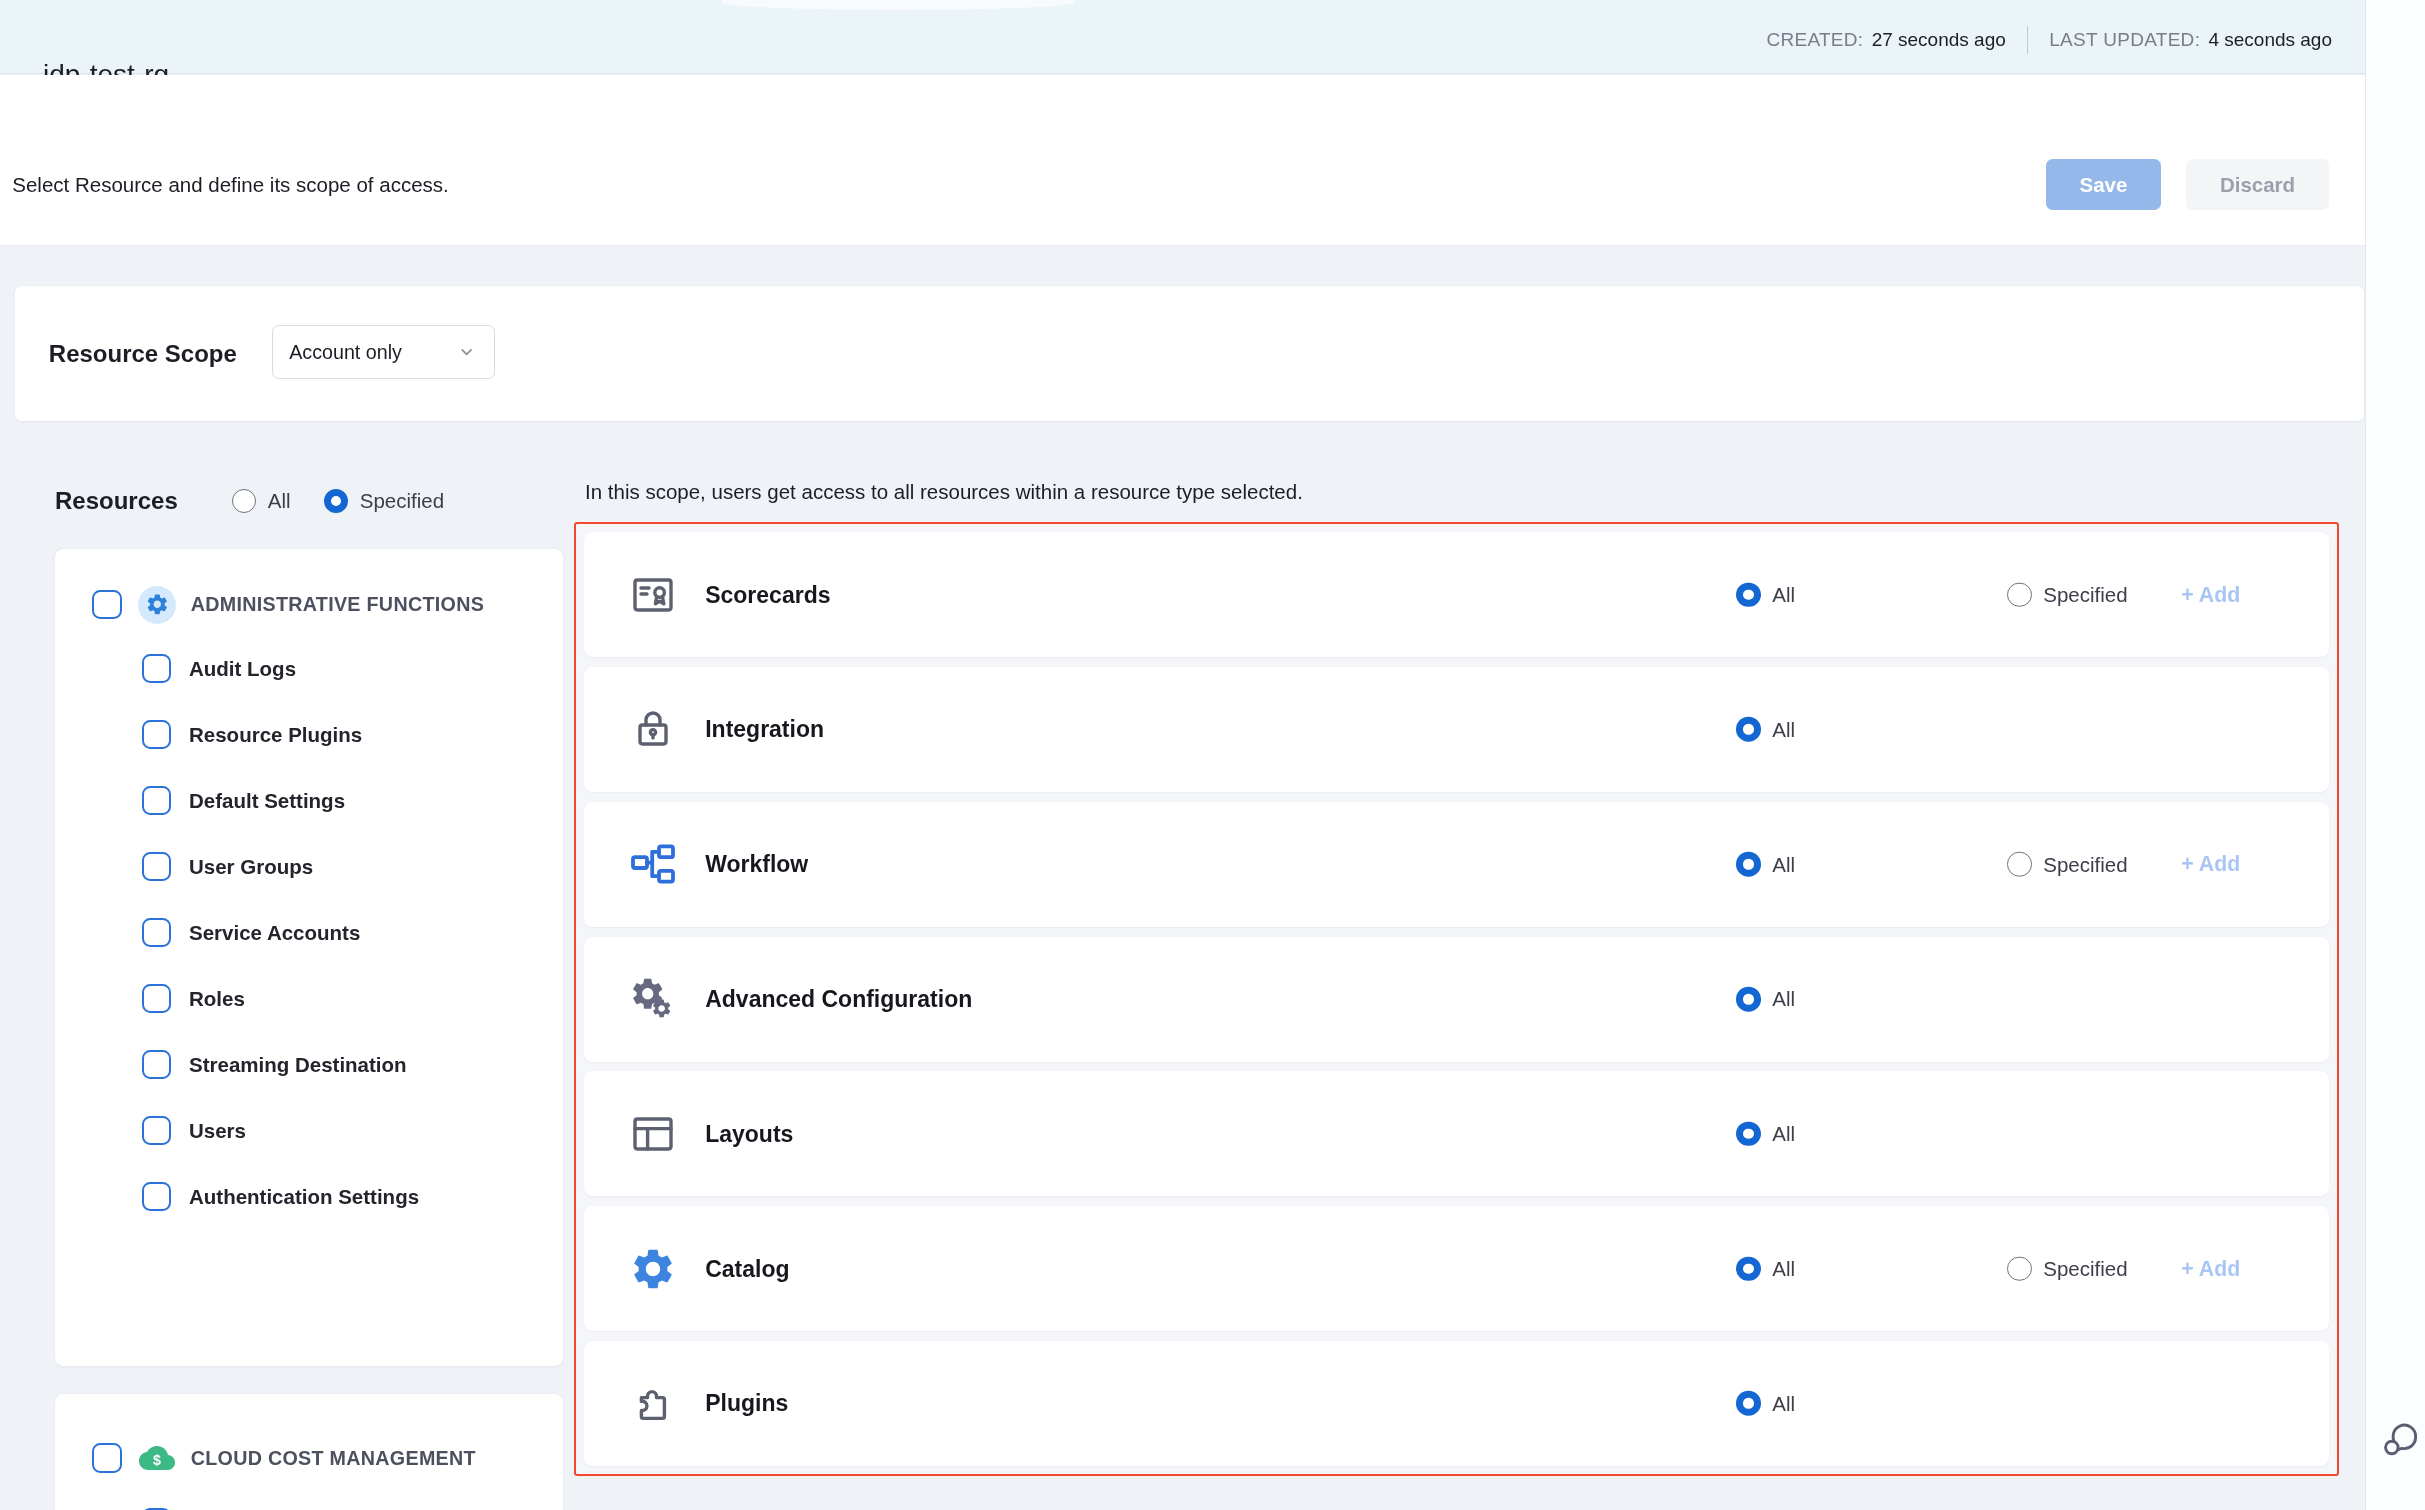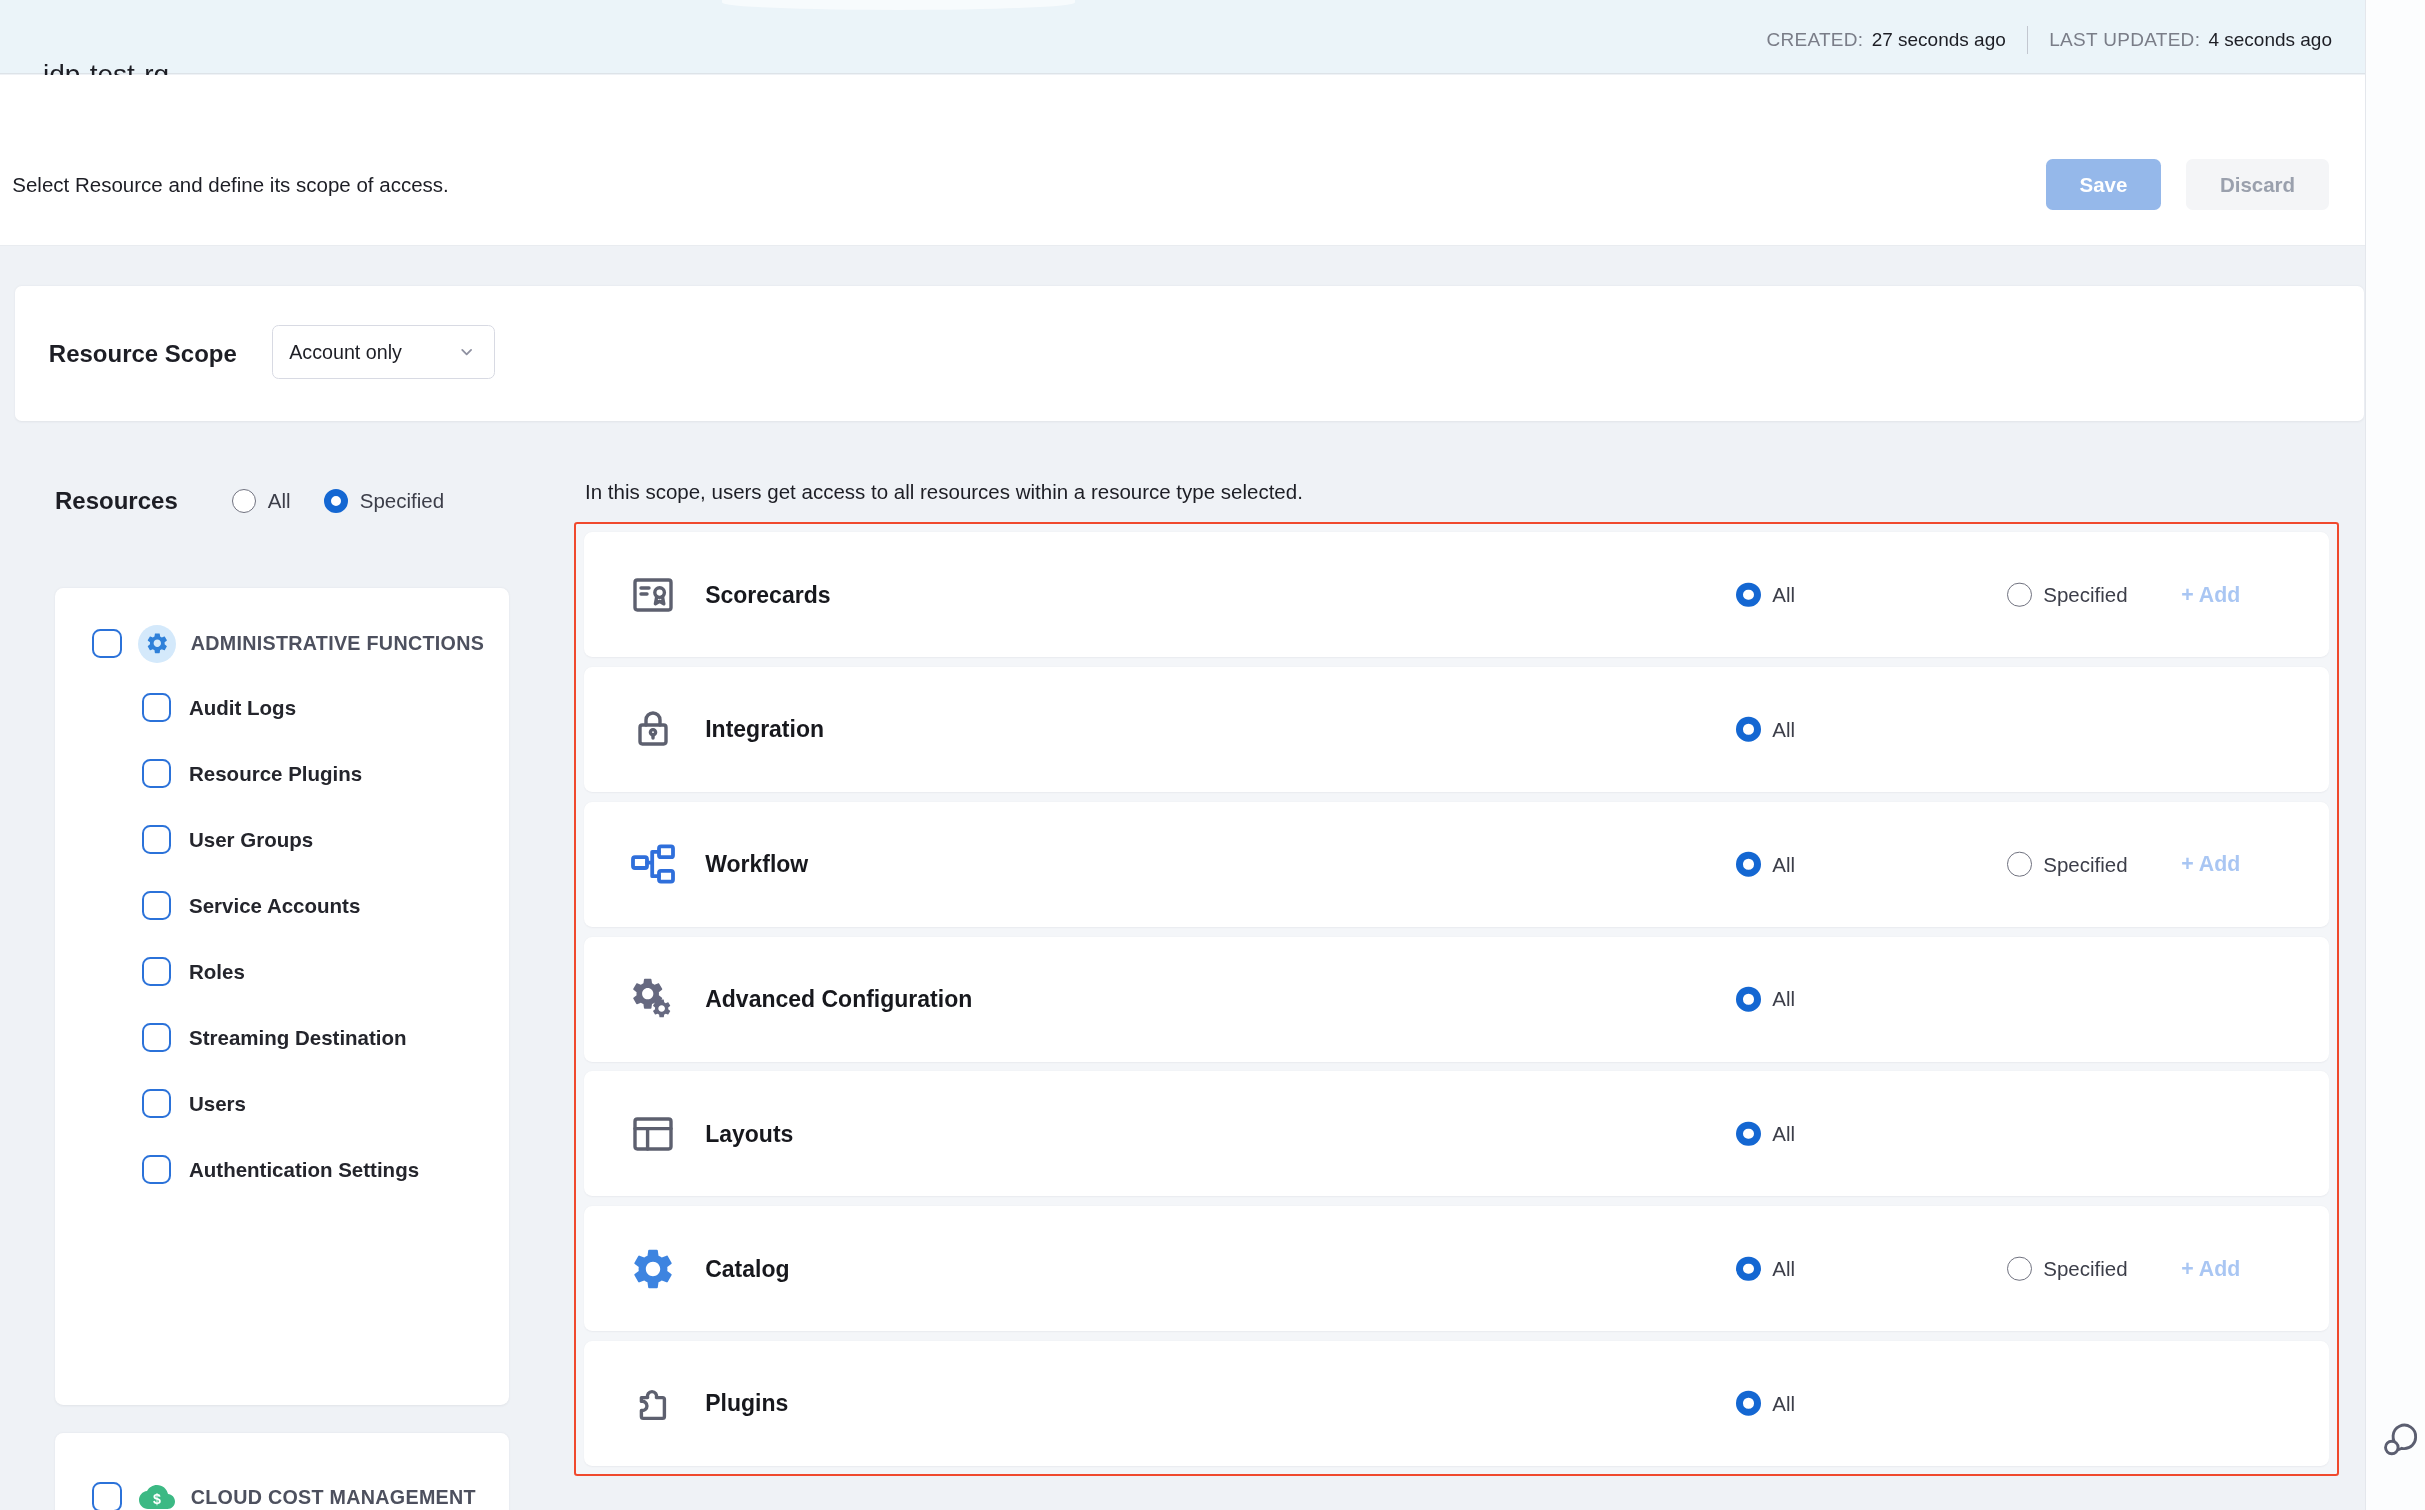--- a/index.html
+++ b/index.html
@@ -47,22 +47,22 @@
   .res-header { position:absolute; left:55px; top:482px; width:459px; height:38px;
     display:flex; align-items:center; }
   .res-title { font-size:24px; font-weight:700; color:#1d1e25; }
   .radio { width:24.6px; height:24.6px; border-radius:50%; background:#fff; flex:0 0 auto; cursor:pointer; }
   .radio.off { border:1.6px solid #70727f; }
   .radio.on  { border:7.4px solid #1467d2; }
   .radio-lbl { font-size:20.5px; color:#3c3e49; margin-left:11.5px; cursor:pointer; }
   .res-header .radio-all { margin-left:54px; }
   .res-header .radio-spec { margin-left:33px; }
 
-  .res-card { position:absolute; left:55px; width:454px; background:#fff; border-radius:8.2px;
-    box-shadow:0 0.8px 2.5px rgba(40,41,61,.07); overflow:hidden;margin-top:39px; }
+  .res-card { position:absolute; left:55px; width:508px; background:#fff; border-radius:8.2px;
+    box-shadow:0 0.8px 2.5px rgba(40,41,61,.07); overflow:hidden; }
   #res-card-0 { top:549px; height:817px; padding-top:24.6px; }
   #res-card-1 { top:1394px; height:246px; padding-top:33px; }
   .group-row { display:flex; align-items:center; height:62px; padding-left:37px; cursor:pointer; }
   .checkbox { width:29.5px; height:29.5px; border:2.1px solid #2b72d9; border-radius:8.2px;
     background:#fff; flex:0 0 auto; cursor:pointer; }
   .group-ic { width:38px; height:38px; margin-left:16.4px; flex:0 0 auto; display:flex;
     align-items:center; justify-content:center; }
   .group-ic.bubble { background:#d4e9fb; border-radius:50%; }
   .group-ic svg { width:24.6px; height:24.6px; }
   .group-ic.full svg { width:36px; height:36px; }
@@ -143,20 +143,24 @@
   <div class="item-row">
     <span class="checkbox"></span>
     <span class="item-lbl">Audit Logs</span>
   </div>
 
   <div class="item-row">
     <span class="checkbox"></span>
     <span class="item-lbl">Resource Plugins</span>
   </div>
 
+  <div class="item-row">
+    <span class="checkbox"></span>
+    <span class="item-lbl">Default Settings</span>
+  </div>
 
   <div class="item-row">
     <span class="checkbox"></span>
     <span class="item-lbl">User Groups</span>
   </div>
 
   <div class="item-row">
     <span class="checkbox"></span>
     <span class="item-lbl">Service Accounts</span>
   </div>

